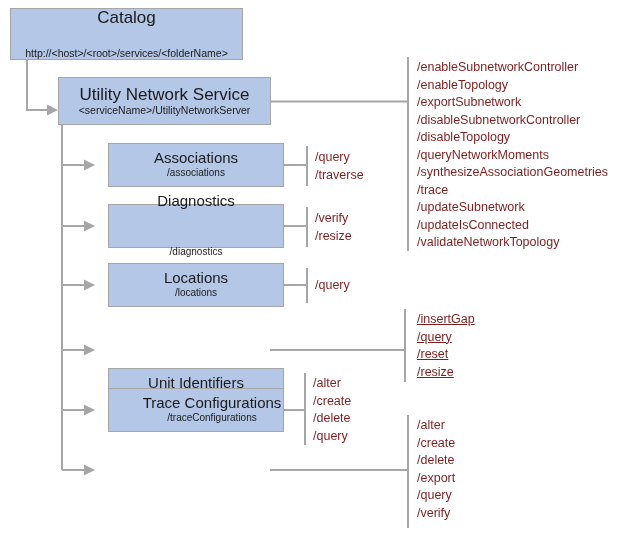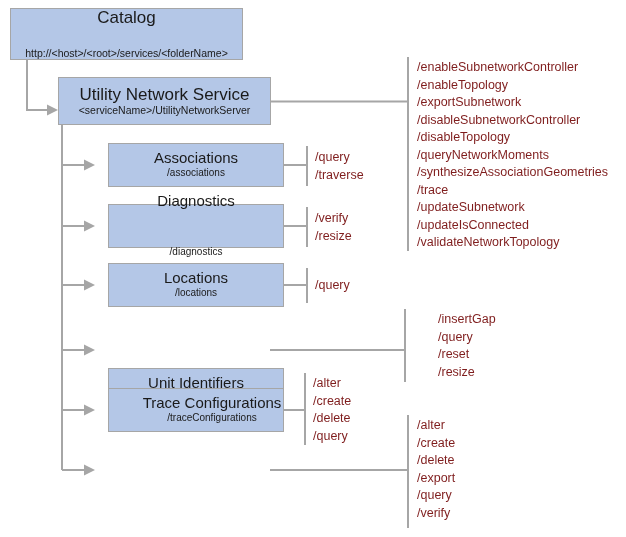--- a/index.html
+++ b/index.html
@@ -56,21 +56,21 @@
   .pos-child-1  { top: 204px; gap: 36px; }
   .pos-child-2  { top: 263px; }
   .pos-child-3  { top: 328px; margin-top: 40px; }
   .pos-child-4  { top: 388px; padding-left: 32px; }
   .pos-child-5  { top: 448px; }
   
   .pos-ops-service { left: 417px; top: 59px;  }
   .pos-ops-0       { left: 315px; top: 149px; }
   .pos-ops-1       { left: 315px; top: 210px; }
   .pos-ops-2       { left: 315px; top: 277px; }
-  .pos-ops-3       { left: 438px; top: 311px; }
+  .pos-ops-3       { left: 417px; top: 311px; text-decoration: underline; }
   .pos-ops-4       { left: 313px; top: 375px; }
   .pos-ops-5       { left: 417px; top: 417px; }
 </style>
 </head>
 <body>
 
 <div class="canvas">
 
   <svg class="wires" viewBox="0 0 626 537" fill="none" stroke="#a6a6a6" stroke-width="2">
 

